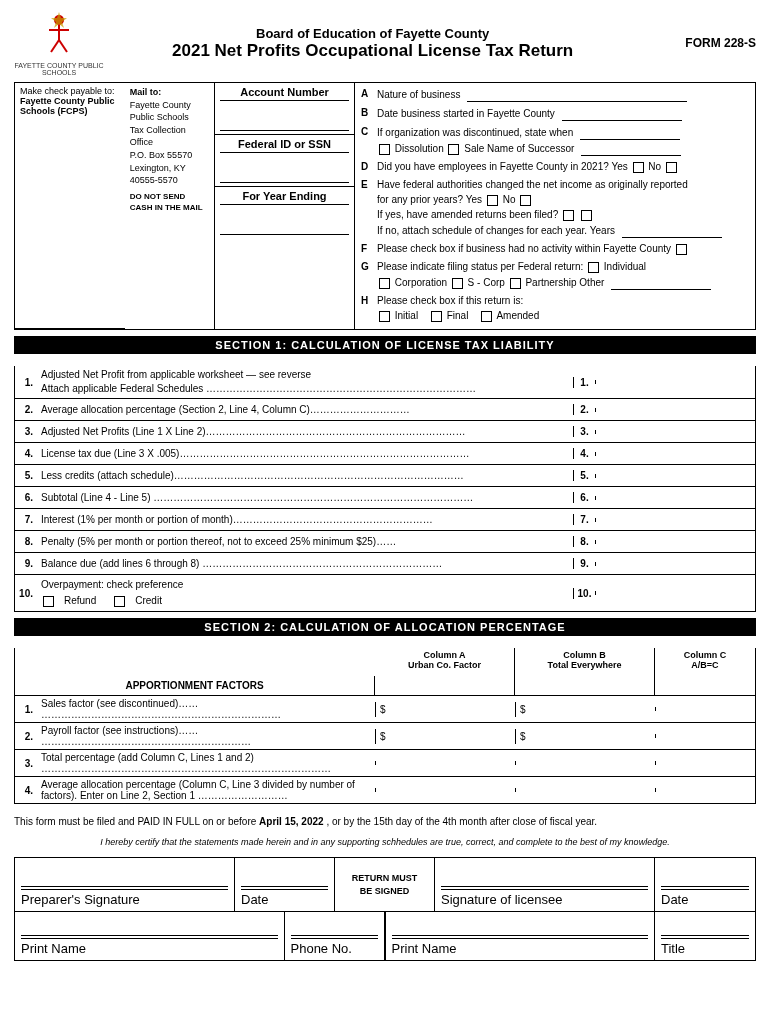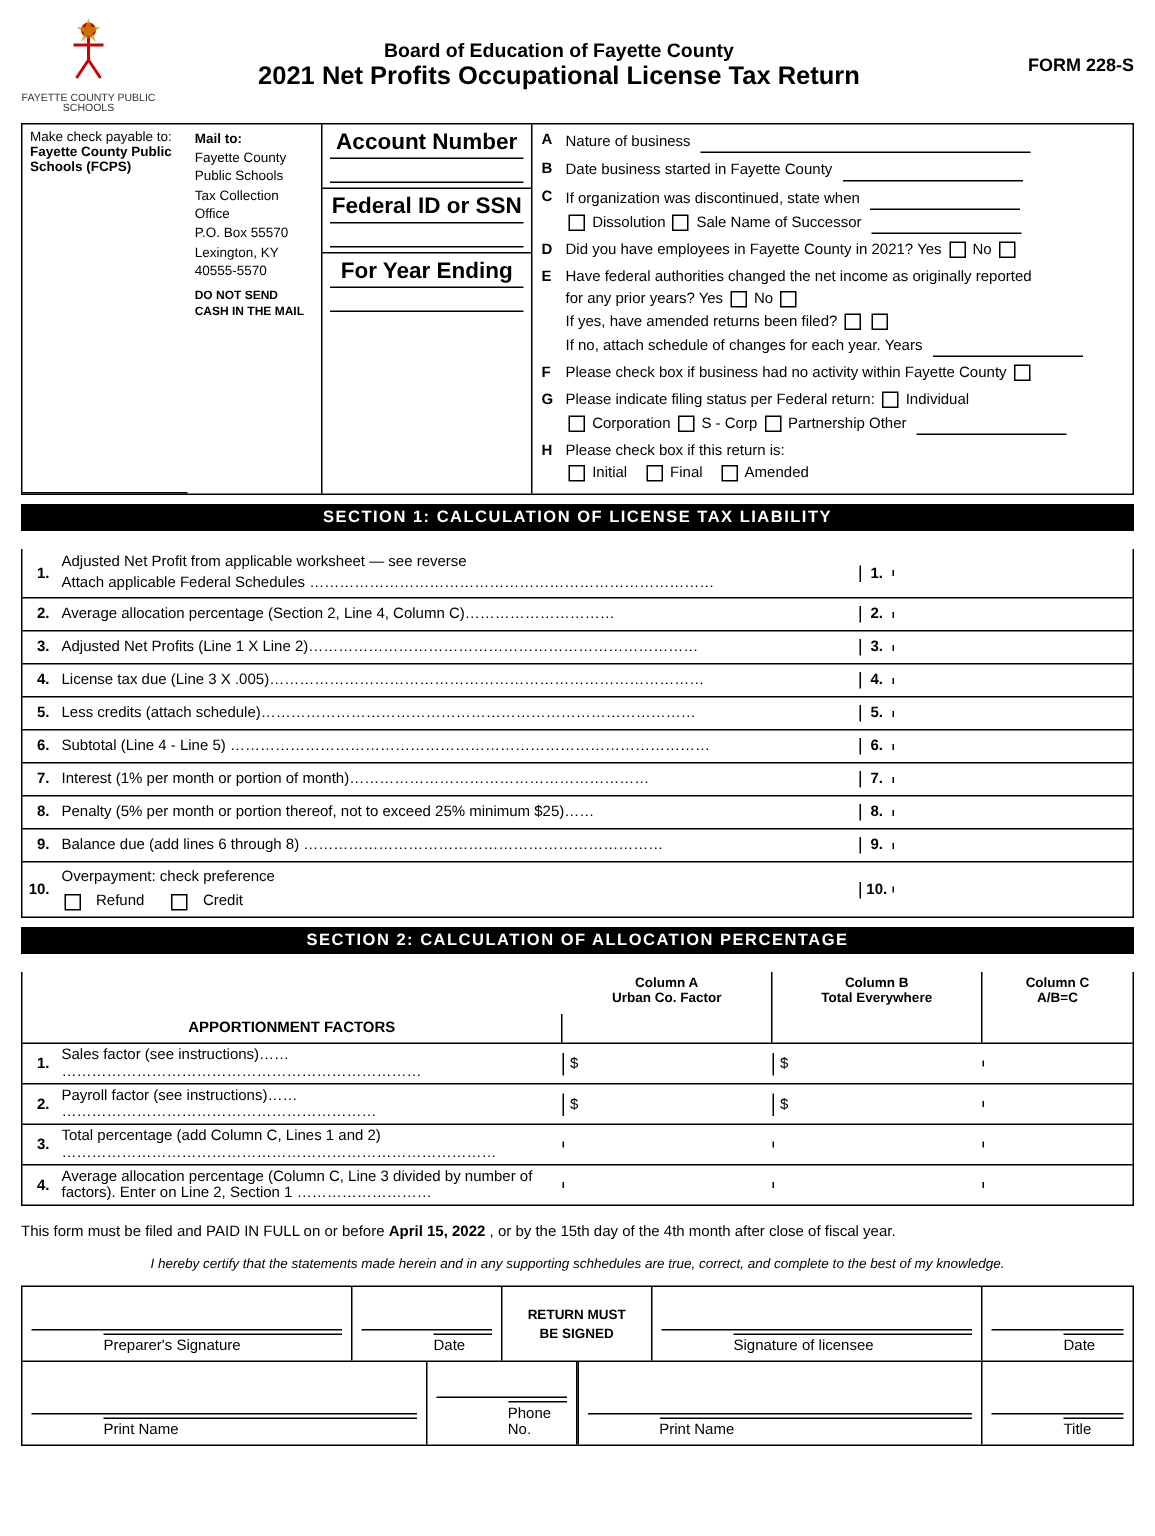--- a/index.html
+++ b/index.html
@@ -93,26 +93,26 @@
     .field-box {
       border-bottom: 1px solid #000;
       padding: 3px 5px;
       min-height: 28px;
       display: flex;
       flex-direction: column;
       justify-content: flex-end;
     }
     .field-box:last-child { border-bottom: none; }
     .field-label {
-      font-size: 15px;
+      font-size: 11px;
       font-weight: bold;
       text-align: center;
       border-bottom: 1px solid #000;
       padding-bottom: 2px;
-      margin-bottom: 2px;
+      margin-bottom: 16px;
     }
     .field-line {
       border-bottom: 1px solid #000;
       min-height: 14px;
       width: 100%;
     }
     .top-right {
       flex: 1;
       padding: 3px 6px;
       font-size: 10px;
@@ -332,25 +332,24 @@
       padding: 4px 6px;
       border-right: 1px solid #000;
       font-size: 9px;
       font-weight: bold;
       text-align: center;
       display: flex;
       align-items: center;
       justify-content: center;
     }
     .sub-label {
-      font-size: 10px;
+      font-size: 13px;
       border-top: 1px solid #000;
       padding-top: 2px;
       margin-top: 2px;
-      margin-left: 48px;
     }
   </style>
 </head>
 <body>
 
 <div class="page">
   <div class="header">
     <div class="header-logo">
 
       <svg class="logo-svg" viewBox="0 0 60 50" xmlns="http://www.w3.org/2000/svg">
@@ -609,21 +608,21 @@
         <div>Total Everywhere</div>
       </div>
       <div class="col-header-c">
         <div>Column C</div>
         <div>A/B=C</div>
       </div>
     </div>
 
     <div class="apport-row">
       <div class="apport-num">1.</div>
-      <div class="apport-desc">Sales factor (see instructions)…… ………………………………………………………………</div>
+      <div class="apport-desc">Sales factor (see discontinued)…… ………………………………………………………………</div>
       <div class="apport-col-a">
         <span class="dollar-sign">$</span>
       </div>
       <div class="apport-col-b">
         <span class="dollar-sign">$</span>
       </div>
       <div class="apport-col-c"></div>
     </div>
 
     <div class="apport-row">

